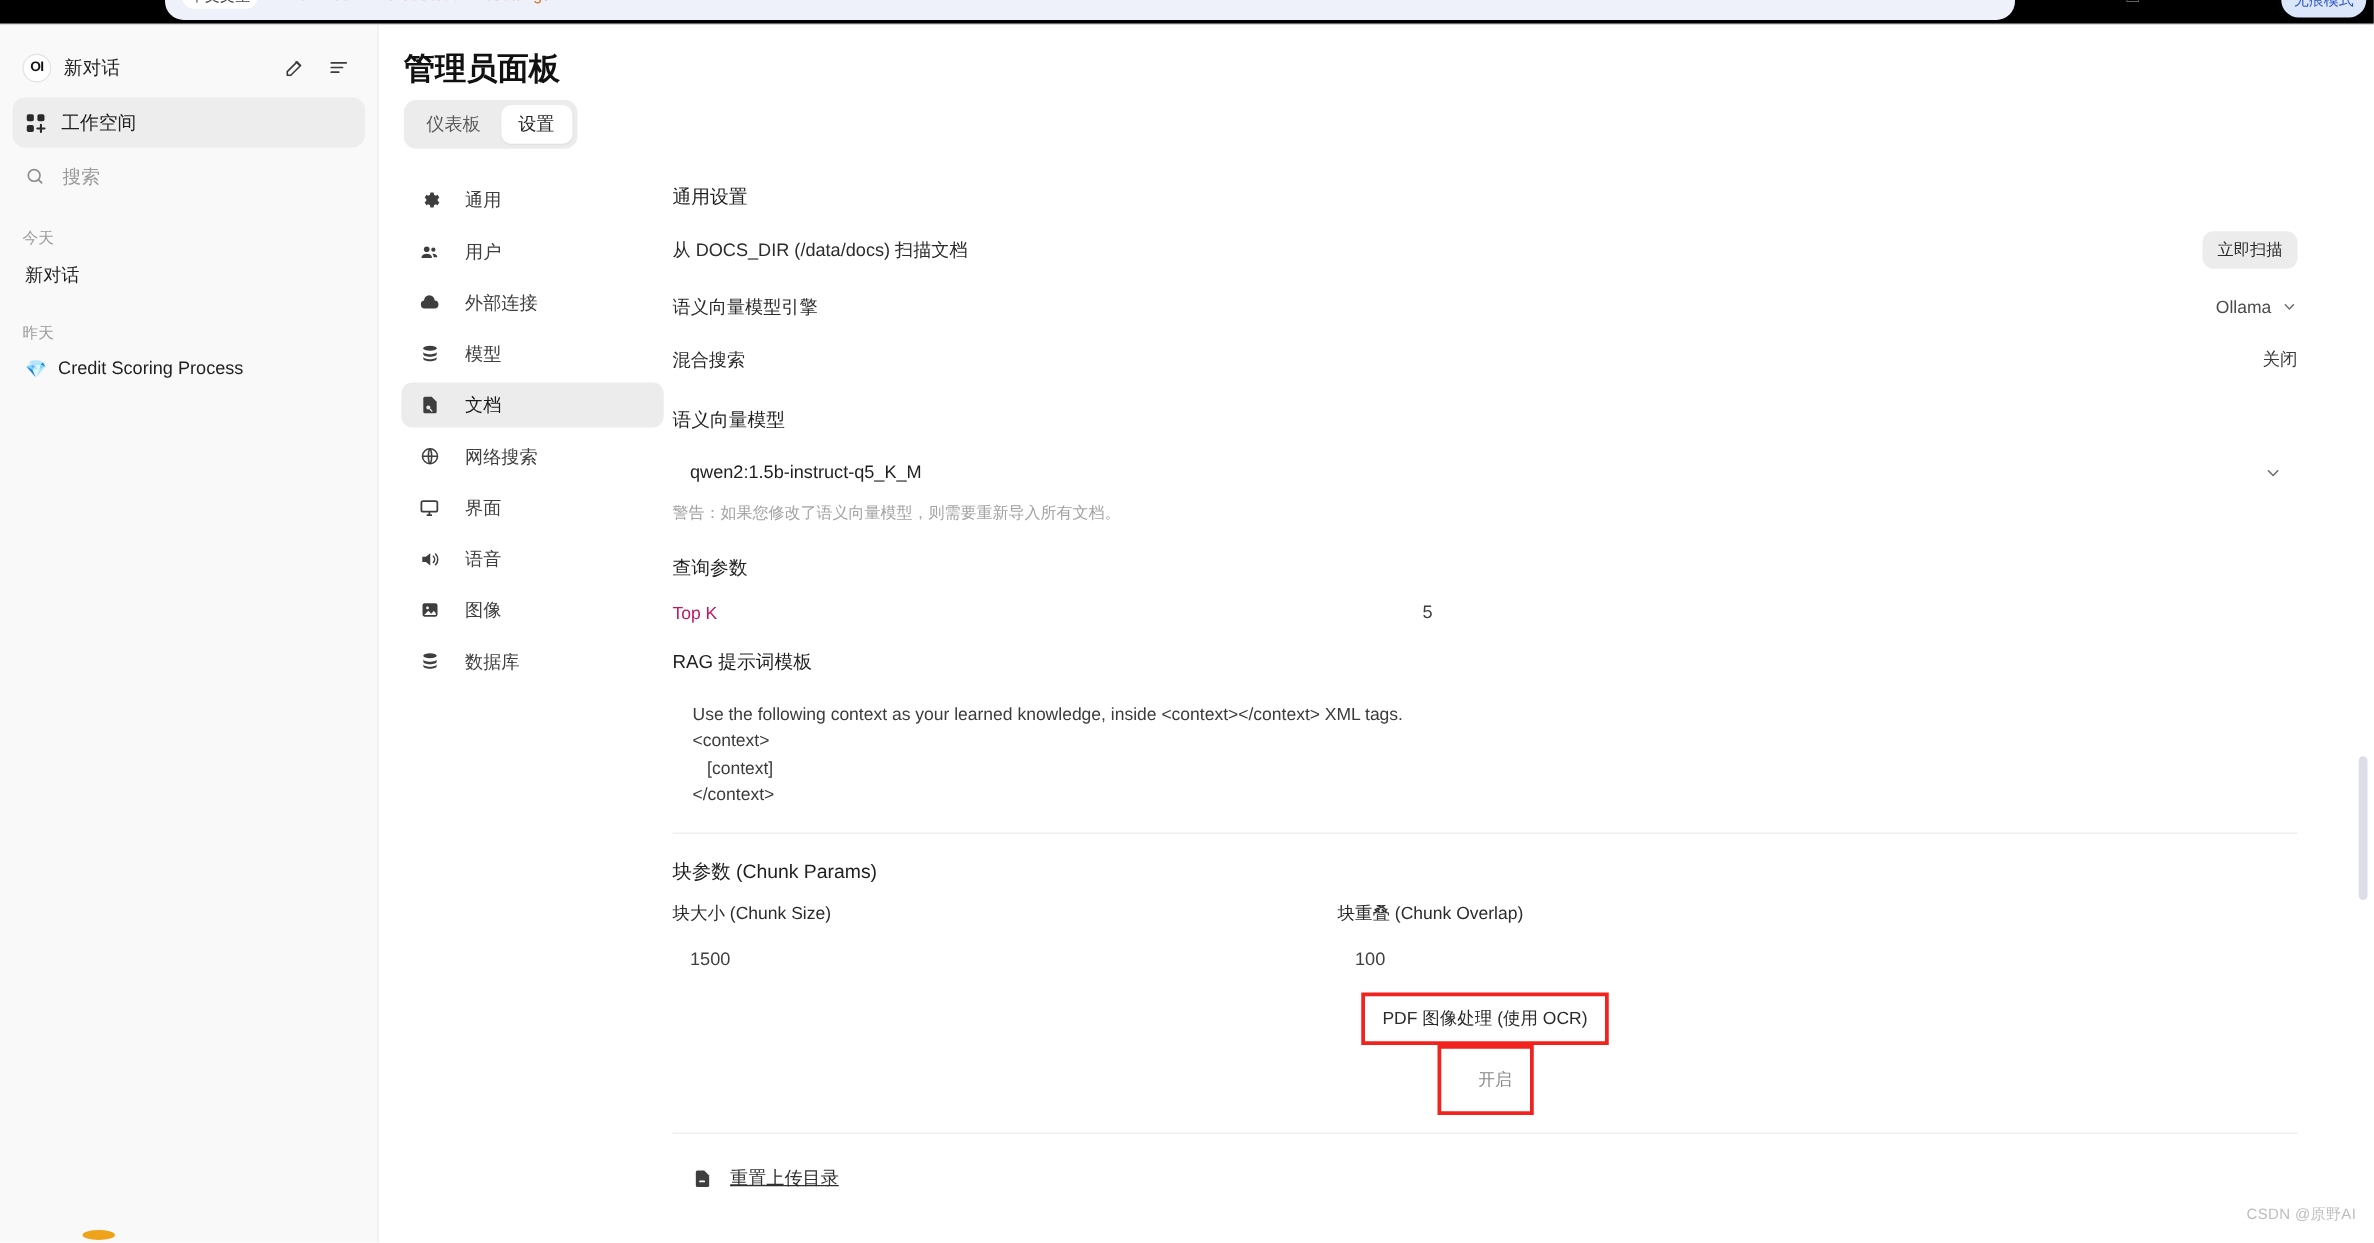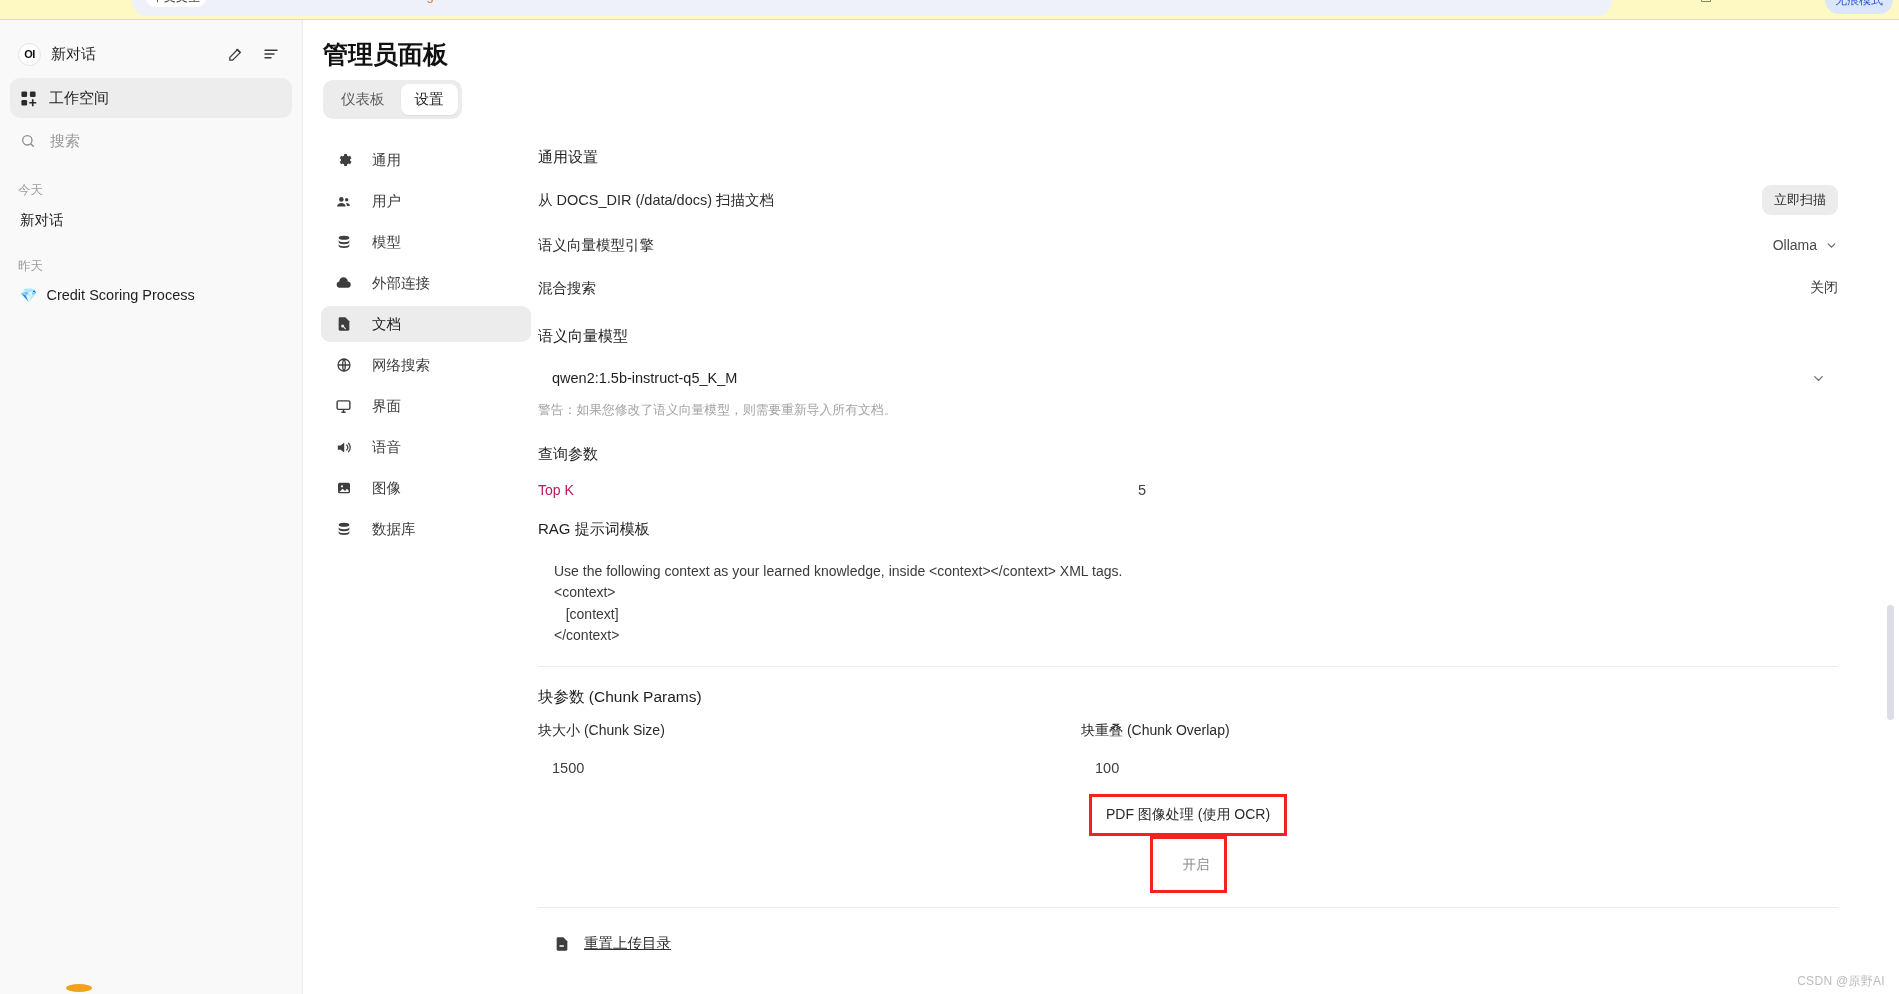--- a/index.html
+++ b/index.html
@@ -6,21 +6,21 @@
   html, body {
     width: 1899px; height: 994px;
     font-family: "Liberation Sans", "DejaVu Sans", sans-serif;
     background: #ffffff;
     overflow: hidden;
   }
 
   
   .browser-bar {
     position: absolute; top: 0; left: 0; width: 1899px; height: 19px;
-    background: #fef9c3;
+    background: #000000;
     overflow: hidden;
   }
   .browser-bar .omnibox {
     position: absolute; left: 132px; top: -14px;
     width: 1480px; height: 30px;
     background: #eef1f9; border-radius: 15px;
   }
   .browser-bar .url-text {
     position: absolute; left: 232px; top: -12px;
     font-size: 13px; color: #d07a2a; letter-spacing: .2px;
@@ -167,21 +167,21 @@
   .topk-row .num { font-size: 14.5px; color: #404040; }
 
   .rag-box {
     margin-top: 22px; padding: 0 0 20px 16px;
     font-size: 14px; line-height: 1.52; color: #3b3b3b;
     white-space: pre; font-family: "Liberation Sans", sans-serif;
     border-bottom: 1px solid #ececec;
   }
 
   .chunk-head { font-size: 15.5px; color: #1f1f1f; margin: 20px 0 14px 0; }
-  .chunk-grid { display: flex; gap: 11px; margin-bottom: 8px; }
+  .chunk-grid { display: flex; gap: 0; margin-bottom: 8px; }
   .chunk-col { width: 532px; }
   .chunk-col .clabel { font-size: 14px; color: #2b2b2b; margin-bottom: 20px; }
   .chunk-col .cval { font-size: 14.5px; color: #404040; padding-left: 14px; }
 
   .ocr-row {
     display: flex; align-items: center; justify-content: space-between;
     margin-top: 18px; padding-bottom: 14px;
     border-bottom: 1px solid #ececec;
     flex-direction: column;
   }
@@ -203,21 +203,21 @@
   }
 
   
   .scroll-thumb {
     position: absolute; right: 5px; top: 585px;
     width: 7px; height: 115px; border-radius: 4px;
     background: #dcdde6;
   }
 
   .watermark {
-    position: absolute; right: 14px; bottom: 4px;
+    position: absolute; right: 14px; bottom: 14px;
     font-size: 12px; color: #bdbdbd; letter-spacing: .3px;
   }
 
   svg { display: block; }
 </style>
 </head>
 <body>
 
 <div class="browser-bar">
   <span class="nav-ico" style="left:12px;">‹</span>
@@ -319,36 +319,36 @@
             <circle cx="16.5" cy="9.5" r="2.4"></circle>
             <path d="M3 19c0-3.2 2.7-5 6-5s6 1.8 6 5H3z"></path>
             <path d="M16 14c2.7 0 5 1.6 5 4.2h-4.2c0-1.6-.4-3-1.6-4.1l.8-.1z"></path>
           </svg>
       </span>
       <span>用户</span>
     </div>
 
     <div class="nav-item">
       <span class="ico">
+        <svg width="17" height="17" viewBox="0 0 24 24" fill="#3e3e3e">
+            <path d="M6.5 18A4.5 4.5 0 016 9.1 6 6 0 0118 9a4.5 4.5 0 01-.5 9H6.5z"></path>
+          </svg>
+      </span>
+      <span>外部连接</span>
+    </div>
+
+    <div class="nav-item">
+      <span class="ico">
         <svg width="16" height="16" viewBox="0 0 24 24" fill="#3e3e3e">
             <ellipse cx="12" cy="5.5" rx="8" ry="3"></ellipse>
             <path d="M4 9.5c0 1.7 3.6 3 8 3s8-1.3 8-3v3c0 1.7-3.6 3-8 3s-8-1.3-8-3v-3z"></path>
             <path d="M4 15.5c0 1.7 3.6 3 8 3s8-1.3 8-3v2.5c0 1.7-3.6 3-8 3s-8-1.3-8-3v-2.5z"></path>
           </svg>
       </span>
       <span>模型</span>
-    </div>
-
-    <div class="nav-item">
-      <span class="ico">
-        <svg width="17" height="17" viewBox="0 0 24 24" fill="#3e3e3e">
-            <path d="M6.5 18A4.5 4.5 0 016 9.1 6 6 0 0118 9a4.5 4.5 0 01-.5 9H6.5z"></path>
-          </svg>
-      </span>
-      <span>外部连接</span>
     </div>
 
     <div class="nav-item active">
       <span class="ico">
         <svg width="16" height="16" viewBox="0 0 24 24" fill="#3e3e3e">
             <path d="M14 2H6a2 2 0 00-2 2v16a2 2 0 002 2h12a2 2 0 002-2V8l-6-6z"></path>
             <circle cx="10" cy="15" r="2.4" fill="#ececec"></circle>
             <path d="M12.2 17.2l2 2" stroke="#ececec" stroke-width="1.6" stroke-linecap="round"></path>
           </svg>
       </span>

